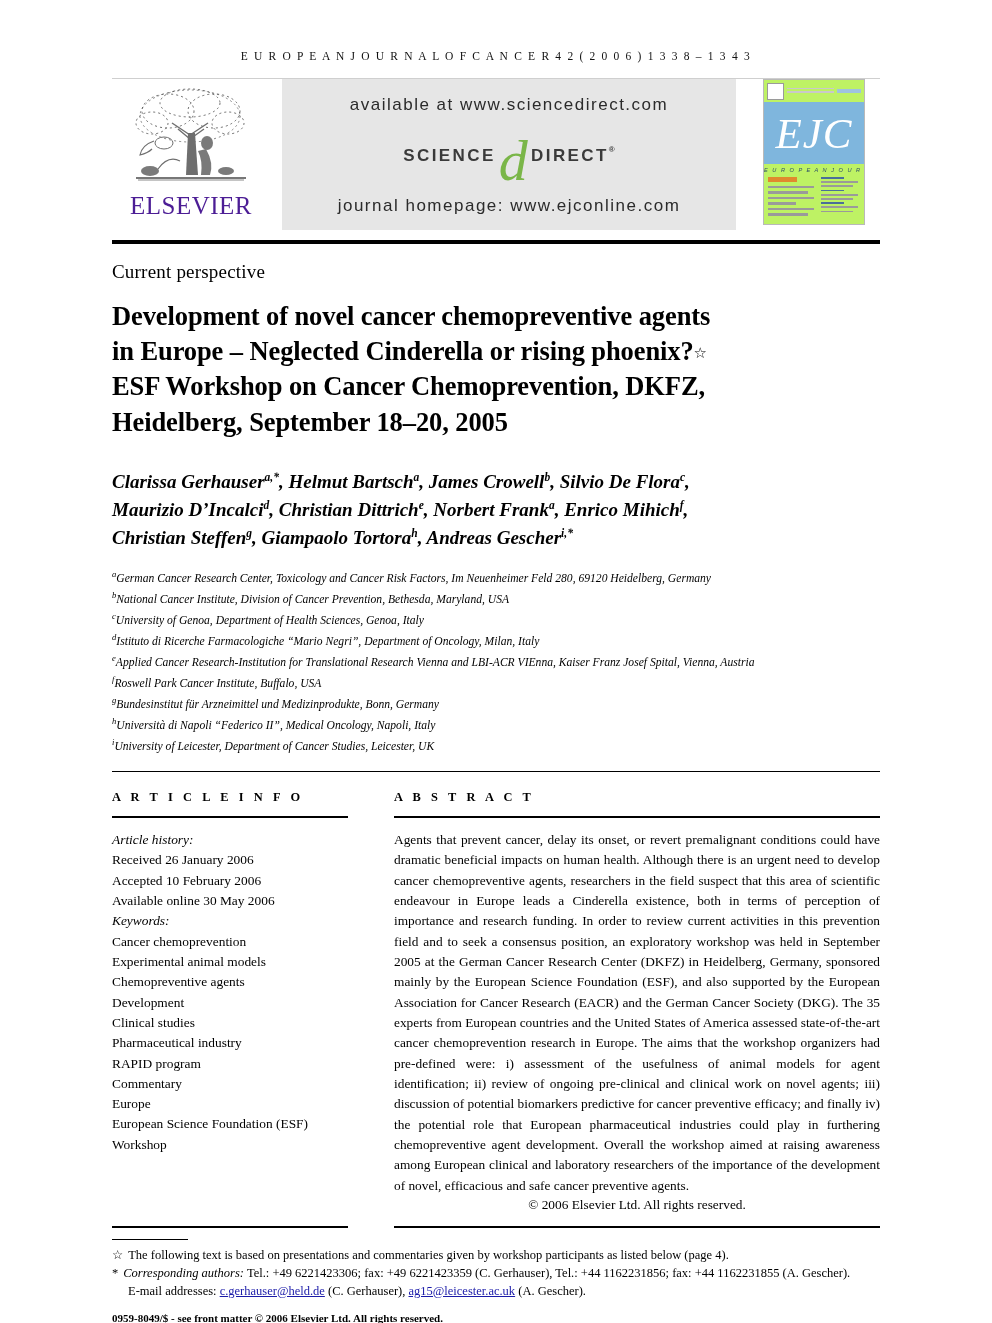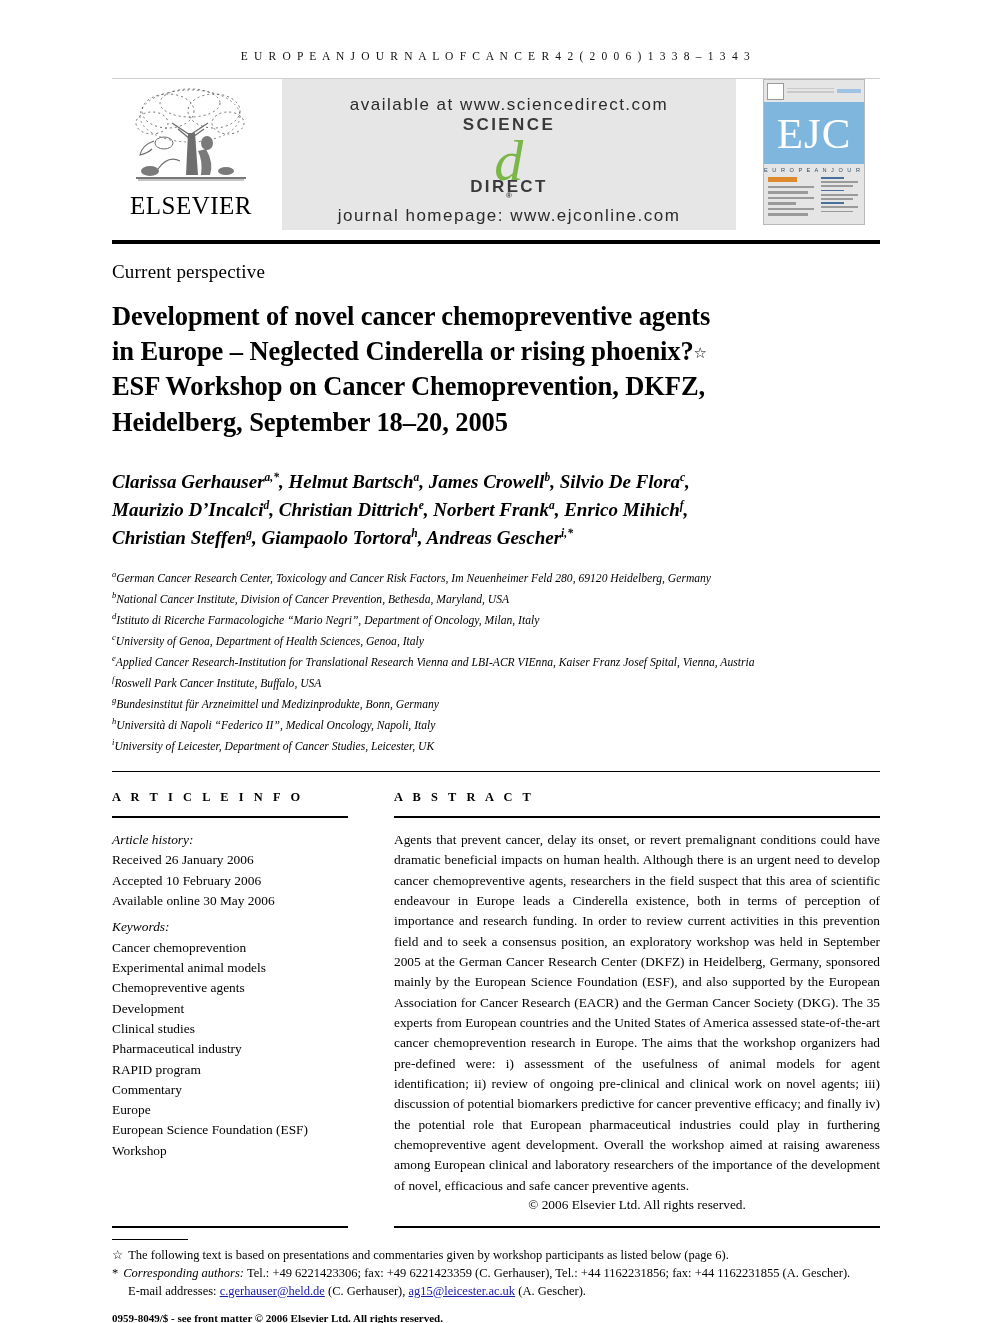--- a/index.html
+++ b/index.html
@@ -37,21 +37,21 @@
     display: flex; flex-direction: column;
     align-items: center; justify-content: flex-start;
     padding-top: 4px;
     background: #fff;
   }
   .tree-svg { display: block; }
   .elsevier-word {
     font-family: "Liberation Serif", serif;
     font-size: 25px;
     letter-spacing: 0.5px;
-    color: #000000;
+    color: #4c1d95;
     line-height: 1;
     margin-top: 2px;
   }
   .sd-band {
     flex: 1 1 auto;
     background: #e6e6e6;
     display: flex; flex-direction: column;
     align-items: center; justify-content: space-between;
     padding: 16px 0 14px 0;
     margin: 0 12px;
@@ -63,21 +63,20 @@
     color: #2b2b2b;
     white-space: nowrap;
   }
   .sd-logo {
     display: flex; align-items: center; justify-content: flex-start;
     font-family: "Liberation Sans", sans-serif;
     font-weight: bold;
     font-size: 17px;
     letter-spacing: 2.4px;
     color: #3a3a3a;
-    flex-direction: column;
   }
   .sd-d {
     font-family: "Liberation Serif", serif;
     font-size: 58px;
     font-weight: normal;
     font-style: italic;
     color: #7AB648;
     line-height: 0.72;
     margin: 0 1px 0 3px;
     position: relative;
@@ -85,23 +84,24 @@
   }
   .sd-reg { font-size: 8px; position: relative; top: -6px; letter-spacing: 0; }
 
   .cover-right {
     width: 132px; flex: none;
     display: flex; align-items: flex-start; justify-content: center;
   }
   .cover {
     width: 102px; height: 146px;
     border: 1px solid #b9b9b9;
-    background: #e5e5e5;
+    background: #bef264;
     display: flex; flex-direction: column;
     overflow: hidden;
+    font-style: italic;
   }
   .cov-top {
     height: 22px; display: flex; align-items: center;
     padding: 0 3px; gap: 3px;
   }
   .cov-logo-box { width: 17px; height: 17px; border: 1px solid #9a9a9a; flex: none; background:#fff; }
   .cov-toprule { flex: 1; }
   .cov-toprule div { height: 1.6px; background: #c9c9c9; margin-bottom: 1.6px; }
   .cov-tag { width: 24px; height: 4px; background: #9fc3e0; flex: none; }
   .cov-band {
@@ -173,21 +173,21 @@
   .colhead {
     font-family: "Liberation Serif", serif;
     font-weight: bold;
     font-size: 12.4px;
     letter-spacing: 3.6px;
   }
   .hrule { height: 1.8px; background: #000; margin-top: 11px; }
 
   .info-block { margin-top: 12px; font-size: 13.4px; line-height: 1.52; }
   .info-block .lab { font-style: italic; }
-  .kw-block { margin-top: 6px; font-size: 13.4px; line-height: 1.515; }
+  .kw-block { margin-top: 0; font-size: 13.4px; line-height: 1.515; }
   .kw-block .lab { font-style: italic; }
 
   .abstract {
     margin-top: 12px;
     font-size: 13.35px;
     line-height: 1.525;
     text-align: justify;
     text-justify: inter-word;
   }
   .copyright { text-align: center; margin-top: 1px; font-size: 13.35px; }
@@ -316,22 +316,22 @@
     <span>Norbert Frank</span><sup>a</sup>,
     <span>Enrico Mihich</span><sup>f</sup>,<br>
     <span>Christian Steffen</span><sup>g</sup>,
     <span>Giampaolo Tortora</span><sup>h</sup>,
     <span>Andreas Gescher</span><sup>i,*</sup>
   </div>
 
   <div class="affils">
     <div><sup>a</sup><span>German Cancer Research Center, Toxicology and Cancer Risk Factors, Im Neuenheimer Feld 280, 69120 Heidelberg, Germany</span></div>
     <div><sup>b</sup><span>National Cancer Institute, Division of Cancer Prevention, Bethesda, Maryland, USA</span></div>
+    <div><sup>c</sup><span>University of Genoa, Department of Health Sciences, Genoa, Italy</span></div>
     <div><sup>d</sup><span>Istituto di Ricerche Farmacologiche “Mario Negri”, Department of Oncology, Milan, Italy</span></div>
-    <div><sup>c</sup><span>University of Genoa, Department of Health Sciences, Genoa, Italy</span></div>
     <div><sup>e</sup><span>Applied Cancer Research-Institution for Translational Research Vienna and LBI-ACR VIEnna, Kaiser Franz Josef Spital, Vienna, Austria</span></div>
     <div><sup>f</sup><span>Roswell Park Cancer Institute, Buffalo, USA</span></div>
     <div><sup>g</sup><span>Bundesinstitut für Arzneimittel und Medizinprodukte, Bonn, Germany</span></div>
     <div><sup>h</sup><span>Università di Napoli “Federico II”, Medical Oncology, Napoli, Italy</span></div>
     <div><sup>i</sup><span>University of Leicester, Department of Cancer Studies, Leicester, UK</span></div>
   </div>
 
   <div class="rule-thin"></div>
 
   <div class="cols">
@@ -374,21 +374,21 @@
   <div class="foot-rules">
     <div class="fl"></div>
     <div class="fr"></div>
   </div>
 
   <div class="shortrule"></div>
 
   <div class="footnotes">
     <div class="fn">
       <span class="mk">☆</span>
-      <span>The following text is based on presentations and commentaries given by workshop participants as listed below (page 6).</span>
+      <span>The following text is based on presentations and commentaries given by workshop participants as listed below (page 4).</span>
     </div>
     <div class="fn">
       <span class="mk">*</span>
       <span>
         <span class="ital">Corresponding authors:</span>
         <span>Tel.: +49 6221423306; fax: +49 6221423359 (C. Gerhauser), Tel.: +44 1162231856; fax: +44 1162231855 (A. Gescher).</span>
       </span>
     </div>
     <div class="fn-indent">
       <span>E-mail addresses:</span>

